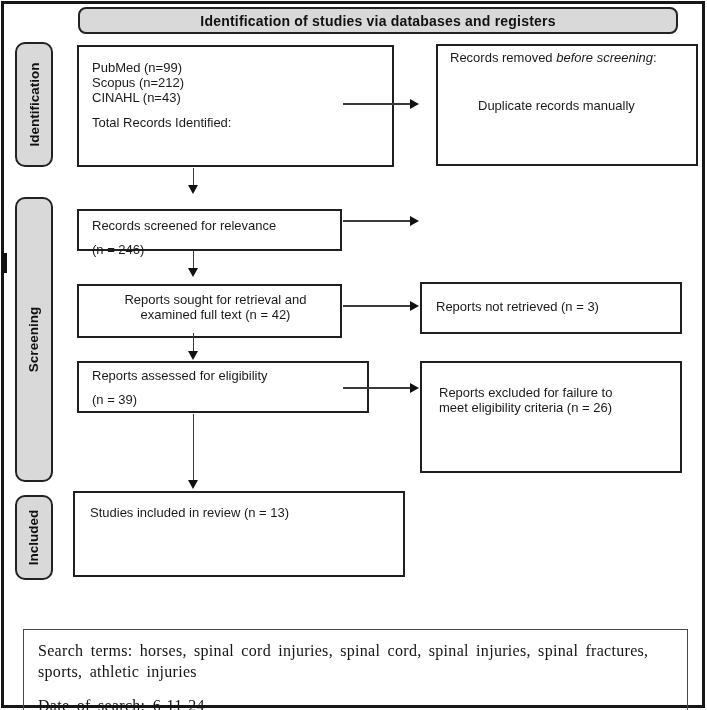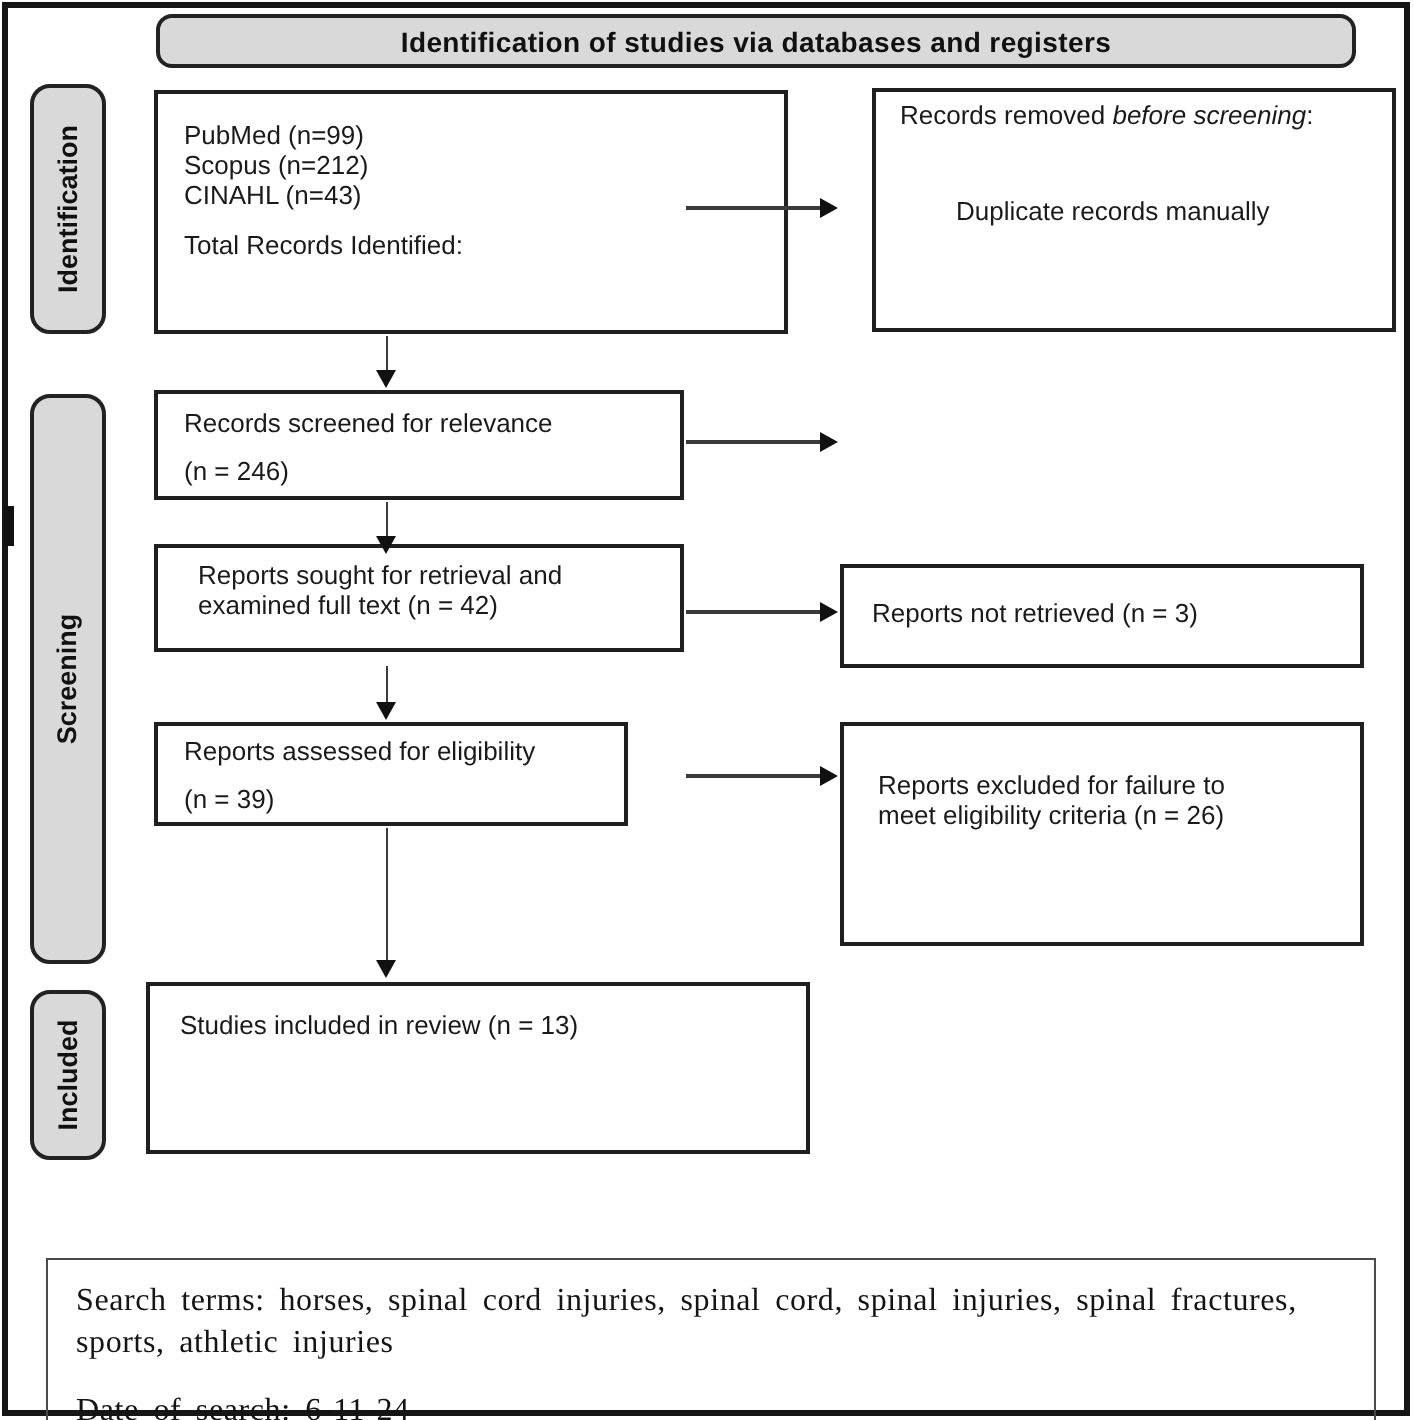--- a/index.html
+++ b/index.html
@@ -19,23 +19,23 @@
            display:flex; align-items:center; justify-content:center; }
   .stage span { transform:rotate(-90deg); white-space:nowrap;
                 font-weight:bold; font-size:13.5px; color:#111; }
   .stage.identification { top:42px; height:125px; }
   .stage.screening { top:197px; height:285px; }
   .stage.included { top:495px; height:85px; }
 
   .box { position:absolute; background:#fff; border:2px solid #1f1f1f;
          font-size:13px; line-height:15px; color:#1a1a1a; }
   .b1 { left:77px; top:45px;  width:317px; height:122px; padding:13px 8px 0 13px; }
-  .b2 { left:77px; top:195px; width:265px; height:55px;  padding:7px 8px 0 13px; }
-  .b3 { left:77px; top:272px; width:265px; height:54px;  padding:6px 8px 0 20px; }
-  .b4 { left:77px; top:361px; width:237px; height:52px;  padding:5px 8px 0 13px; }
+  .b2 { left:77px; top:209px; width:265px; height:42px;  padding:7px 8px 0 13px; }
+  .b3 { left:77px; top:284px; width:265px; height:54px;  padding:6px 8px 0 20px;text-align:center; }
+  .b4 { left:77px; top:361px; width:292px; height:52px;  padding:5px 8px 0 13px; }
   .b5 { left:73px; top:491px; width:332px; height:86px;  padding:12px 8px 0 15px; }
   .r1 { left:420px; top:44px;  width:262px; height:122px; padding:4px 8px 0 12px;margin-left:16px; }
   .r2 { left:420px; top:197px; width:262px; height:53px;  padding:4px 8px 0 14px; }
   .r3 { left:420px; top:282px; width:262px; height:52px;  padding:15px 8px 0 14px; }
   .r4 { left:420px; top:361px; width:262px; height:112px; padding:22px 8px 0 17px; }
   .gap-sm { margin-top:9px; }
   .gap-md { margin-top:10px; }
   .indent-block { margin-top:33px; margin-left:28px; }
   .it { font-style:italic; }
 

